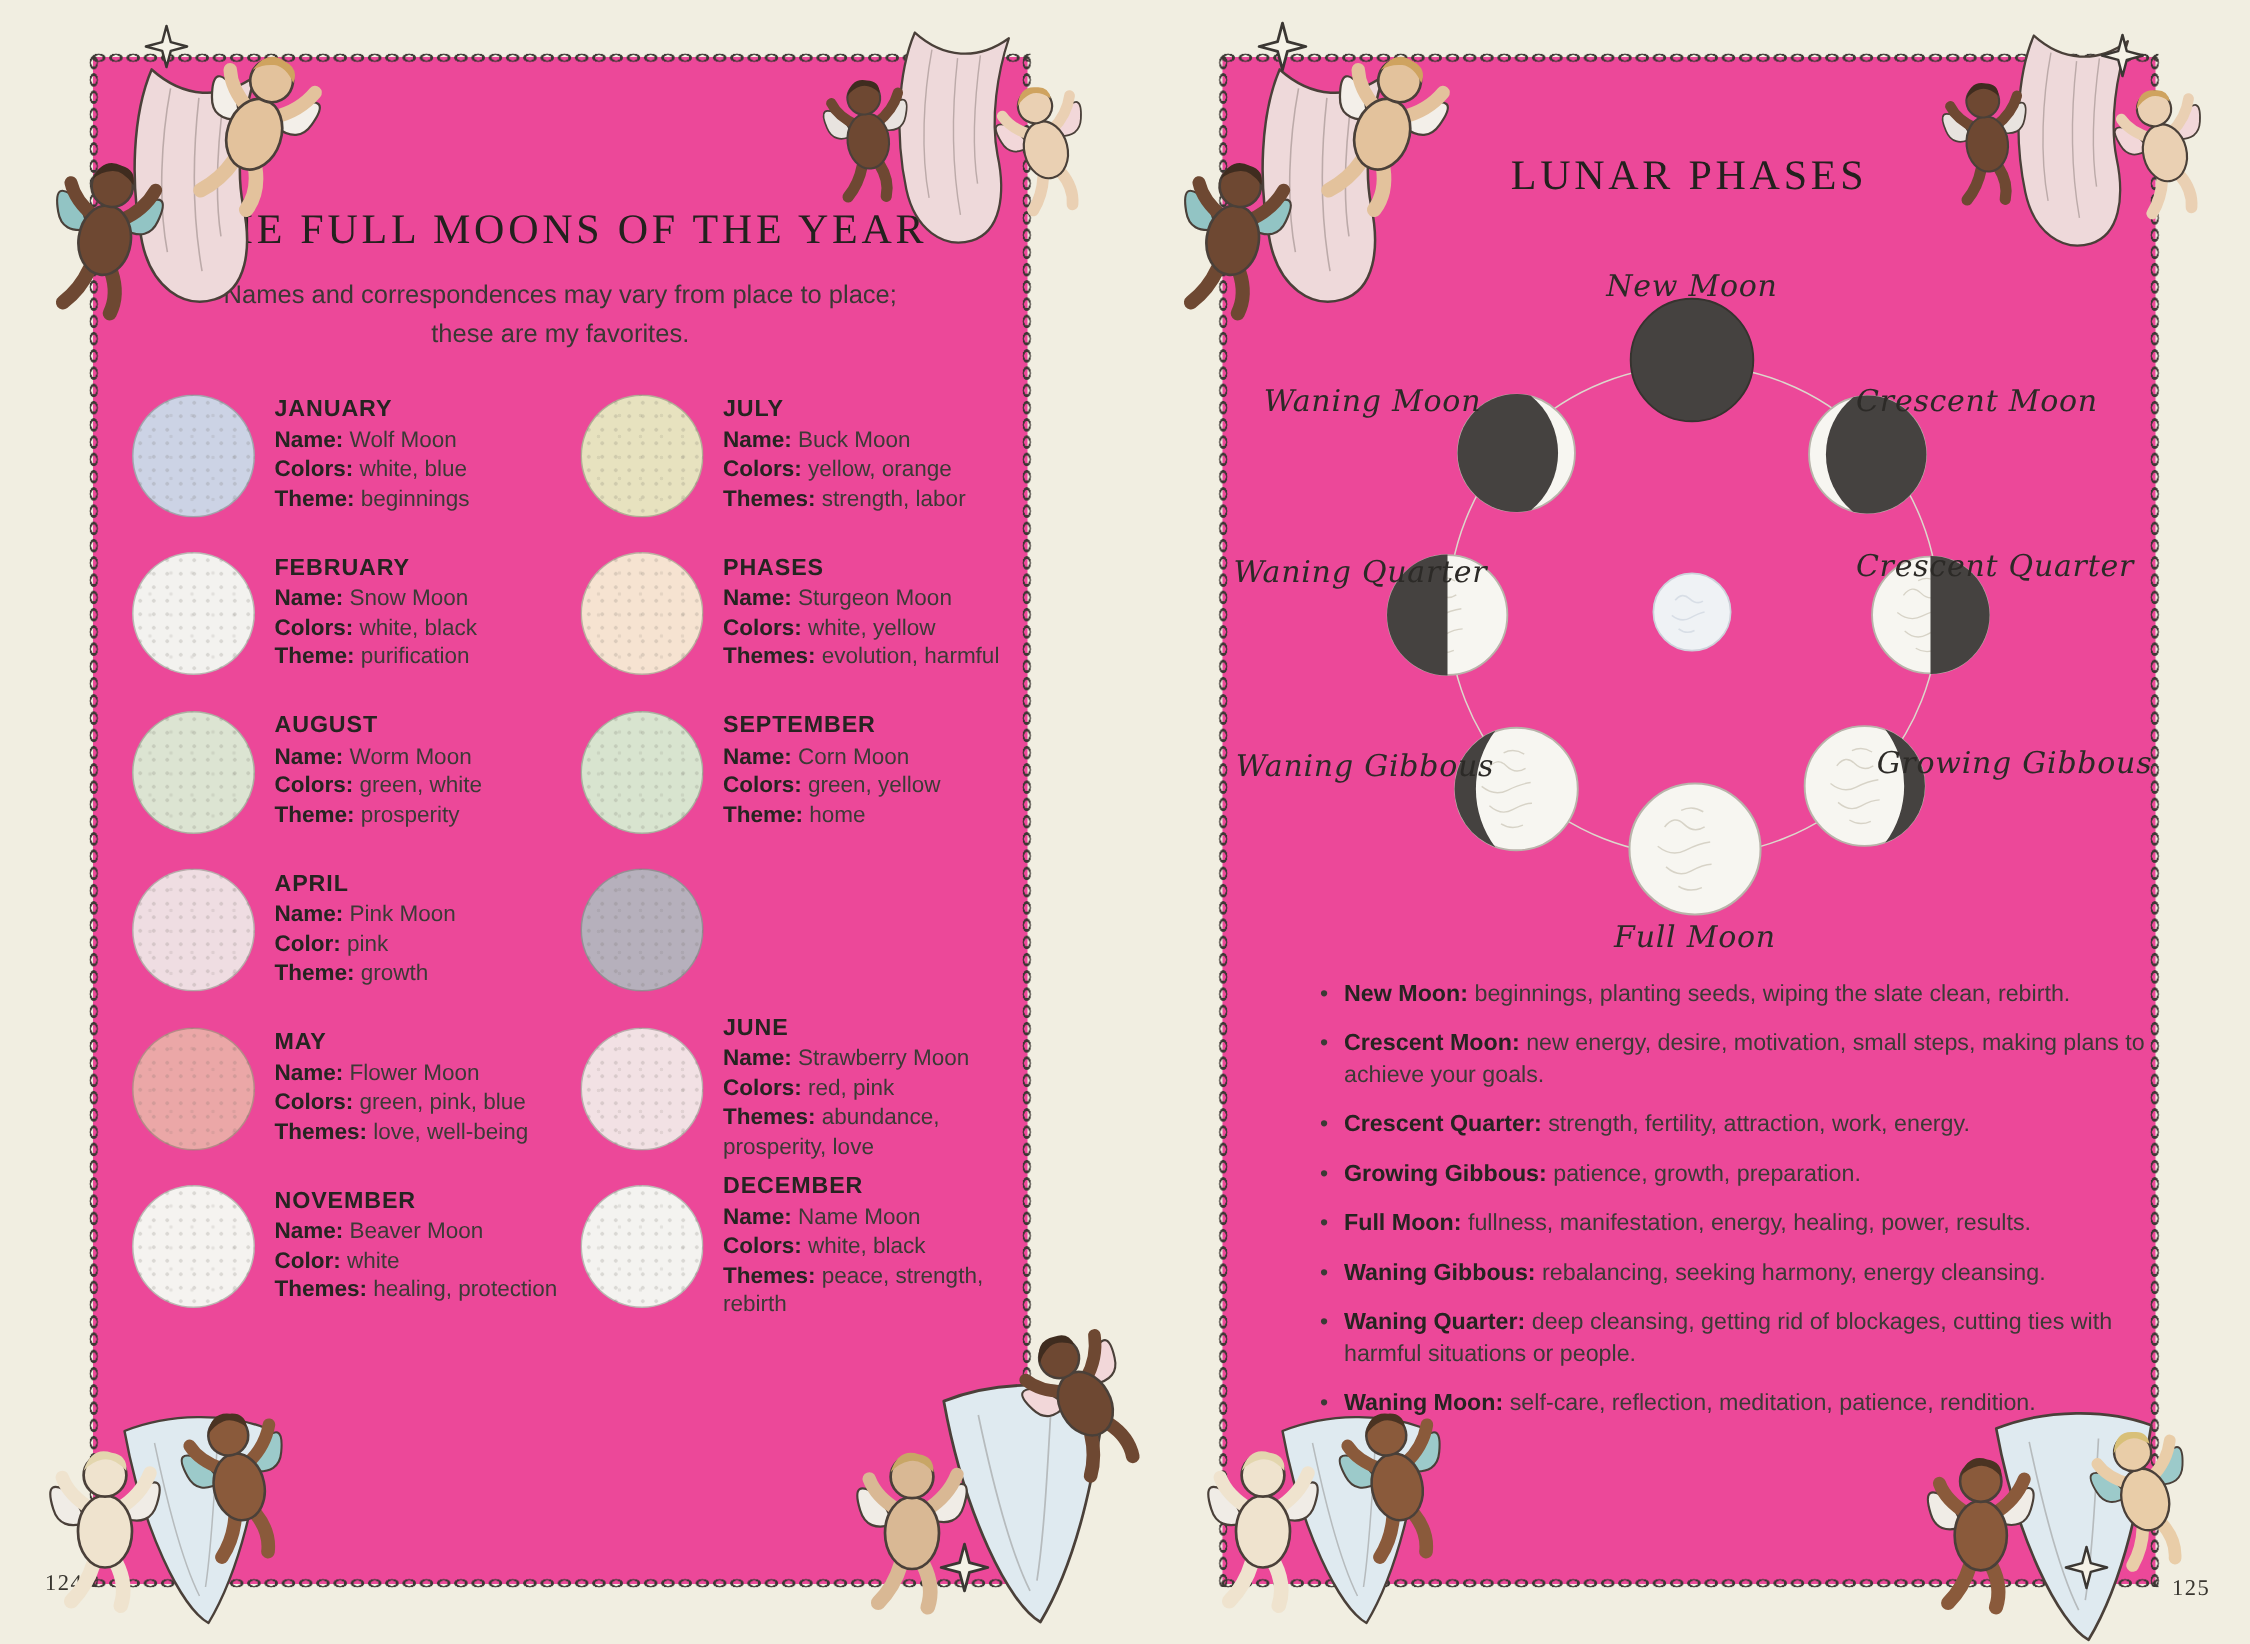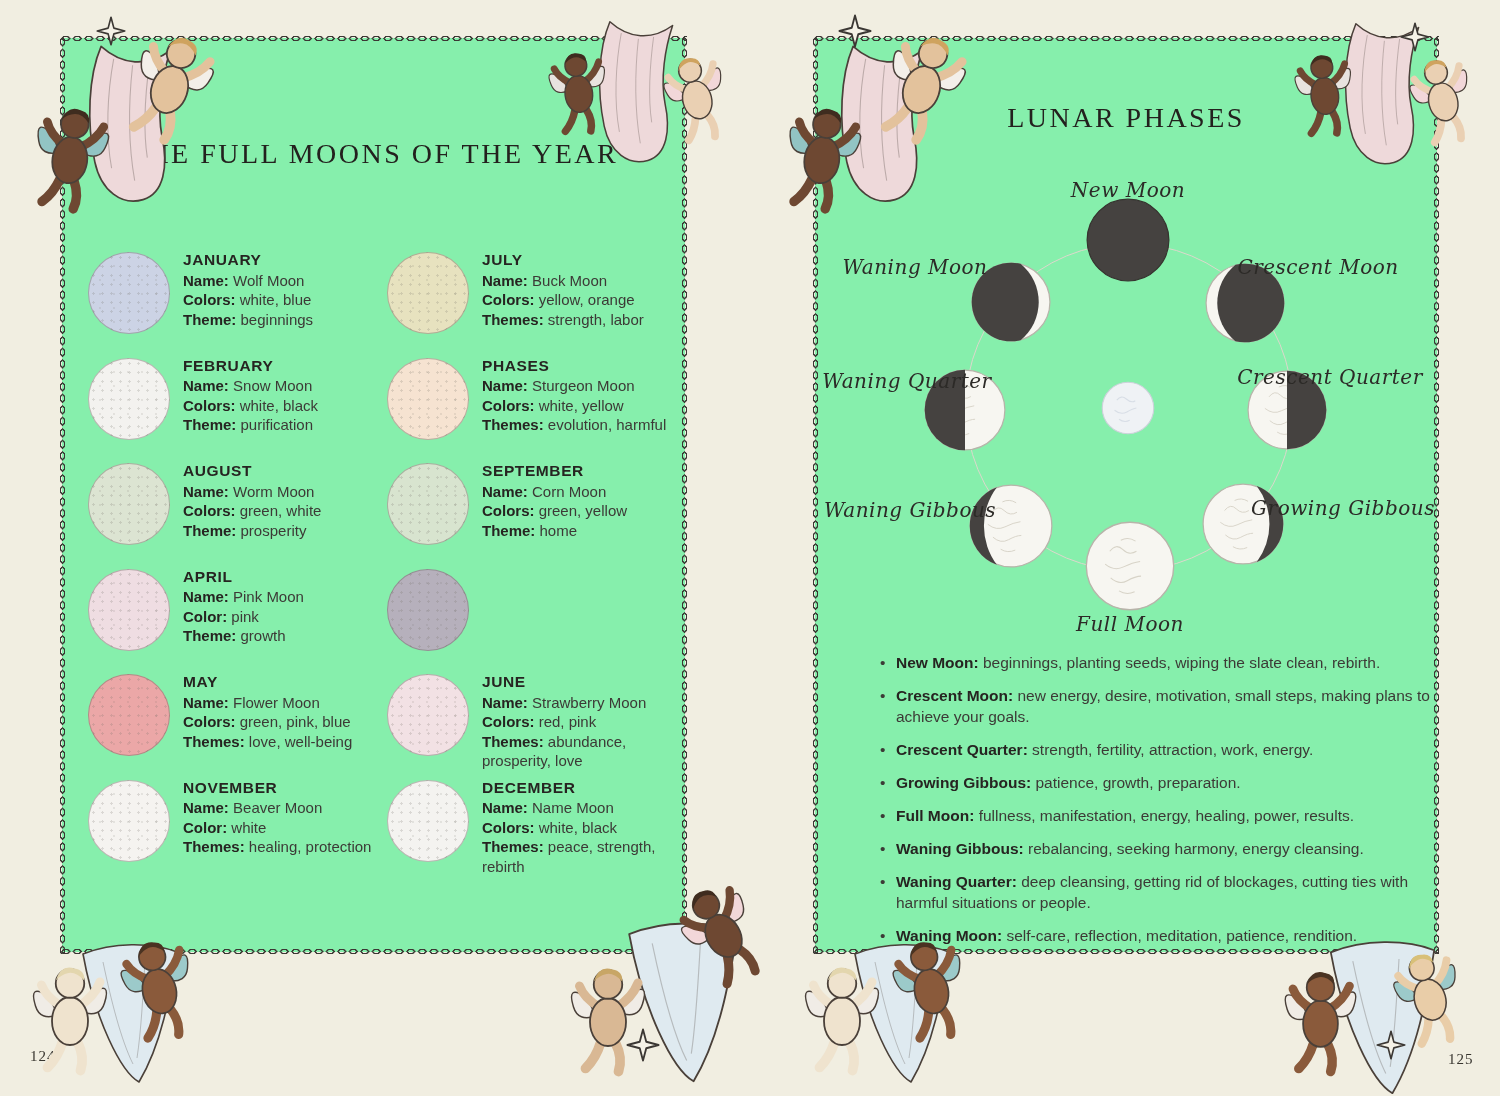--- a/index.html
+++ b/index.html
@@ -1,18 +1,18 @@
 <!DOCTYPE html>
 <html><head>
 <meta charset="utf-8">
 <style>
   html,body{margin:0;padding:0;background:#efecdf;}
   .spread{position:relative;width:1500px;height:1096px;background:#f1eee1;overflow:hidden;
           font-family:"Liberation Sans",sans-serif;color:#3b3935;}
-  .page{position:absolute;top:38px;height:914px;background:#86efac;}
+  .page{position:absolute;top:38px;height:1018px;background:#ec4899;}
   .page-left{left:62px;width:623px;}
   .page-right{left:815px;width:622px;}
 
   
   .chain-h{position:absolute;left:-2px;right:-2px;height:9px;
     background-image:radial-gradient(5px 3.2px at 5.8px 4.5px, rgba(0,0,0,0) 52%, #3b3733 56%, #3b3733 86%, rgba(0,0,0,0) 92%);
     background-size:11.5px 9px;background-repeat:repeat-x;}
   .chain-v{position:absolute;top:-2px;bottom:-2px;width:9px;
     background-image:radial-gradient(3.2px 5px at 4.5px 5.8px, rgba(0,0,0,0) 52%, #3b3733 56%, #3b3733 86%, rgba(0,0,0,0) 92%);
     background-size:9px 11.5px;background-repeat:repeat-y;}
@@ -20,21 +20,21 @@
 
   .page-title{position:absolute;left:50%;transform:translateX(-50%);
     font-family:"Liberation Serif","DejaVu Serif",serif;font-weight:500;font-size:28px;
     letter-spacing:2.5px;color:#23211e;white-space:nowrap;}
   .subtitle{position:absolute;left:50%;transform:translateX(-50%);width:520px;text-align:center;
     font-size:17px;line-height:26px;color:#3a3834;}
 
   
   .months-grid{position:absolute;left:26px;top:212px;display:grid;
     grid-template-columns:299px 300px;grid-auto-rows:105.5px;}
-  .entry{display:flex;align-items:flex-start;}
+  .entry{display:flex;align-items:center;}
   .moon-swatch{width:80px;height:80px;border-radius:50%;flex:0 0 auto;margin-top:2px;
     border:1px solid rgba(100,96,88,.4);
     background-image:radial-gradient(rgba(110,106,98,.20) 1px, rgba(0,0,0,0) 1.4px),
                      radial-gradient(rgba(110,106,98,.13) 1px, rgba(0,0,0,0) 1.4px);
     background-size:9px 9px,14px 14px;background-position:0 0,4px 6px;}
   .entry-text{margin-left:13px;width:206px;font-size:15px;line-height:19.5px;color:#3c3a36;}
   .month-name{font-weight:700;font-size:15.5px;letter-spacing:.6px;color:#262421;margin-bottom:1px;}
   .entry-line b{color:#262421;}
 
   
@@ -109,20 +109,24 @@
 
 <div class="spread">
 
   <div class="page page-left">
     <div class="chain-h chain-top"></div>
     <div class="chain-h chain-bottom"></div>
     <div class="chain-v chain-left"></div>
     <div class="chain-v chain-right"></div>
 
     <div class="page-title" style="top:100px">THE FULL MOONS OF THE YEAR</div>
+    <div class="subtitle" style="top:146px">
+      <div>Names and correspondences may vary from place to place;</div>
+      <div>these are my favorites.</div>
+    </div>
 
     <div class="months-grid">
 
       <div class="entry">
         <div class="moon-swatch" style="background-color: rgb(204, 211, 229);"></div>
         <div class="entry-text">
           <div class="month-name">JANUARY</div>
           <div class="entry-line"><b>Name:</b> <span>Wolf Moon</span></div>
           <div class="entry-line"><b>Colors:</b> <span>white, blue</span></div>
           <div class="entry-line"><b>Theme:</b> <span>beginnings</span></div>

